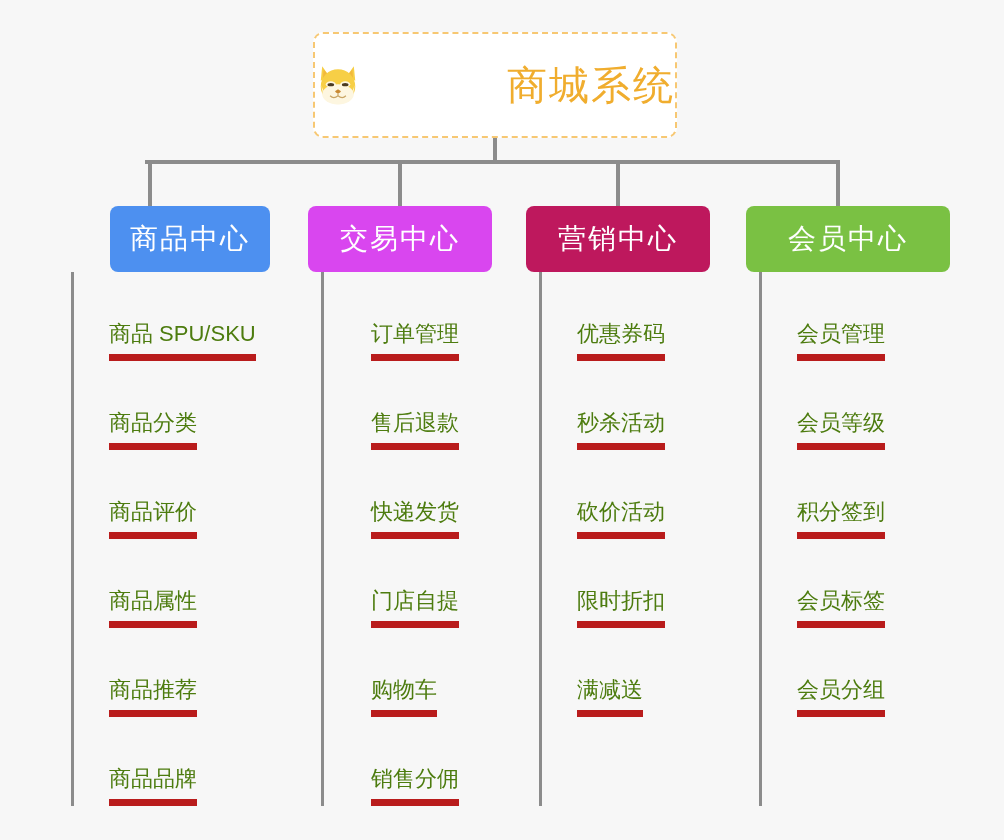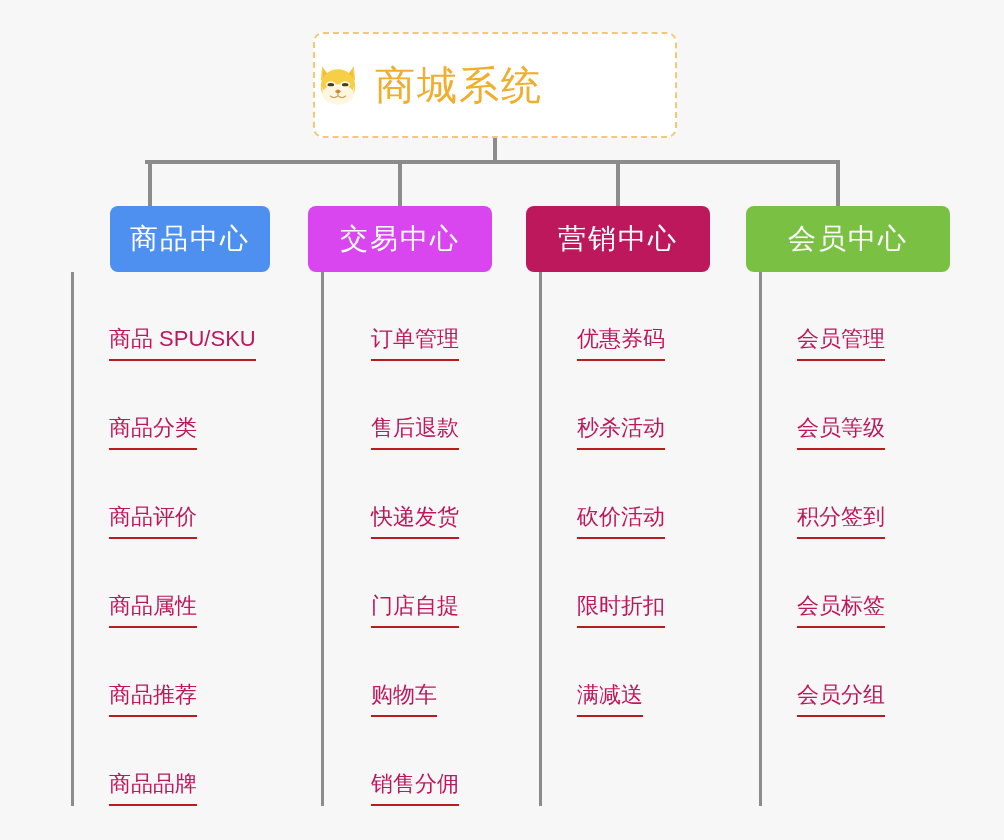--- a/index.html
+++ b/index.html
@@ -27,21 +27,21 @@
     left: 313px;
     top: 32px;
     width: 364px;
     height: 106px;
     box-sizing: border-box;
     background: #ffffff;
     border: 2px dashed #f7c873;
     border-radius: 10px;
     display: flex;
     align-items: center;
-    justify-content: flex-start;
+    justify-content: space-between;
     gap: 14px;
   }
   .root-title {
     font-size: 40px;
     color: #f0ad2e;
     letter-spacing: 2px;
     line-height: 1;
     white-space: nowrap;
   }
   .root-emoji {
@@ -108,24 +108,24 @@
   .leaf-item {
     position: relative;
     height: 89px;
     box-sizing: border-box;
     display: flex;
     align-items: flex-end;
     padding-left: 38px;
   }
   .leaf-text {
     font-size: 22px;
-    color: #be185d;
+    color: #4d7c0f;
     line-height: 1;
     padding-bottom: 9px;
-    border-bottom: 2px solid #b91c1c;
+    border-bottom: 7px solid #b91c1c;
     white-space: nowrap;
     display: inline-block;
   }
 </style>
 </head>
 <body style="background: rgb(247, 247, 247);">
 
 <div id="chart-root">
 
   <div class="root-node">

